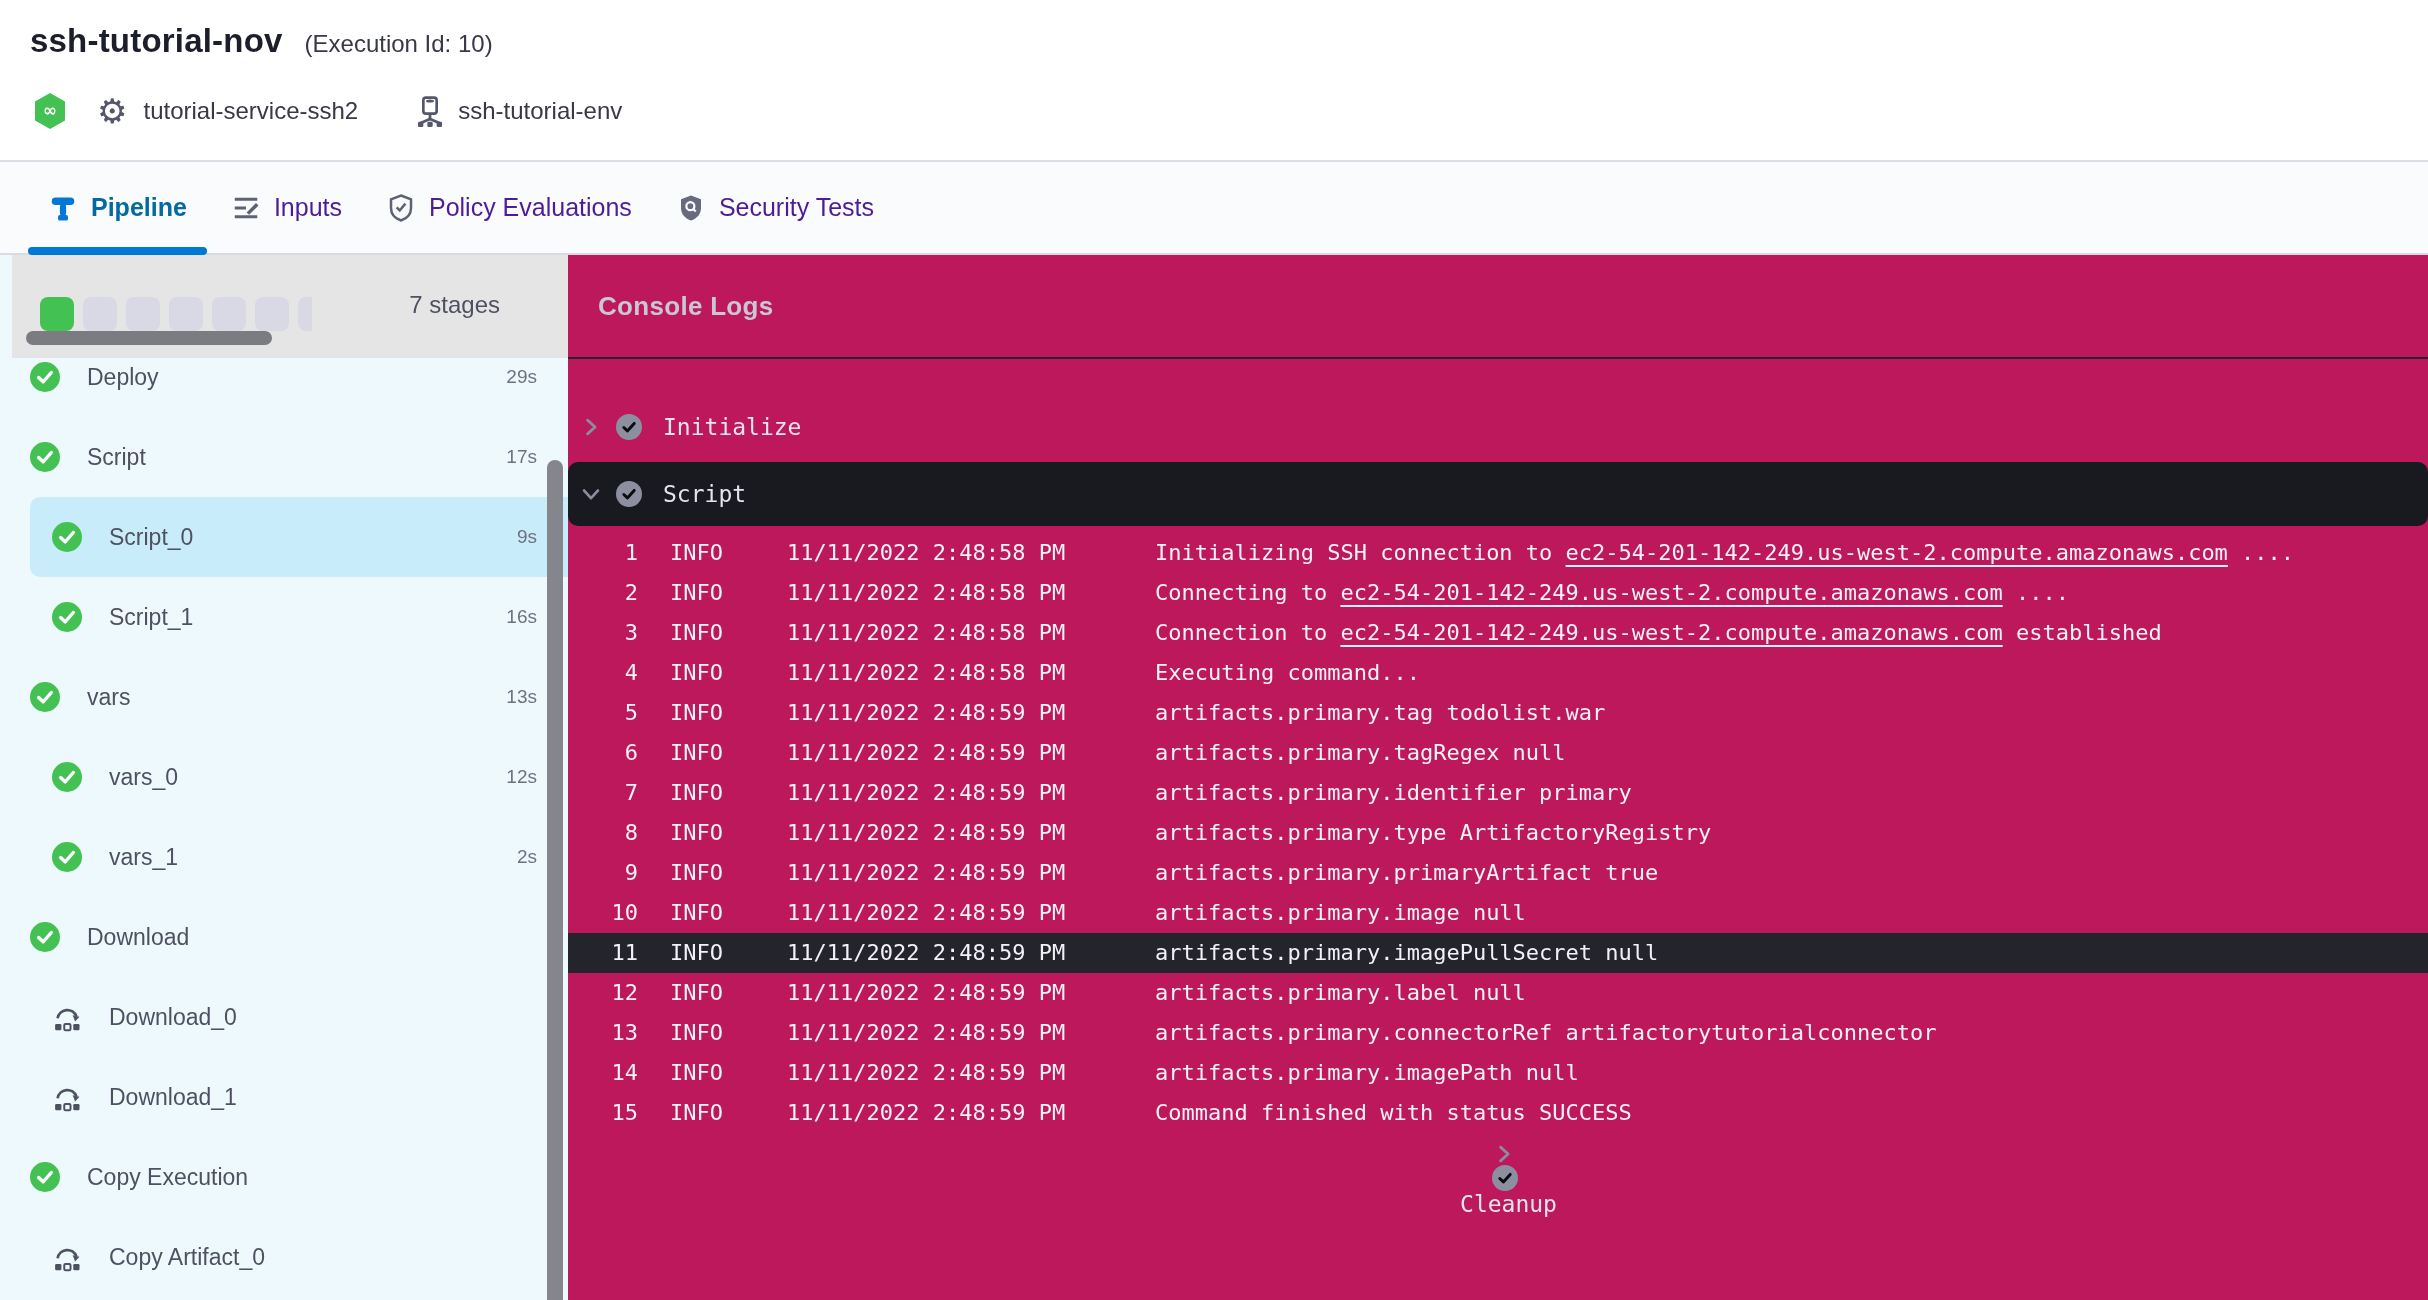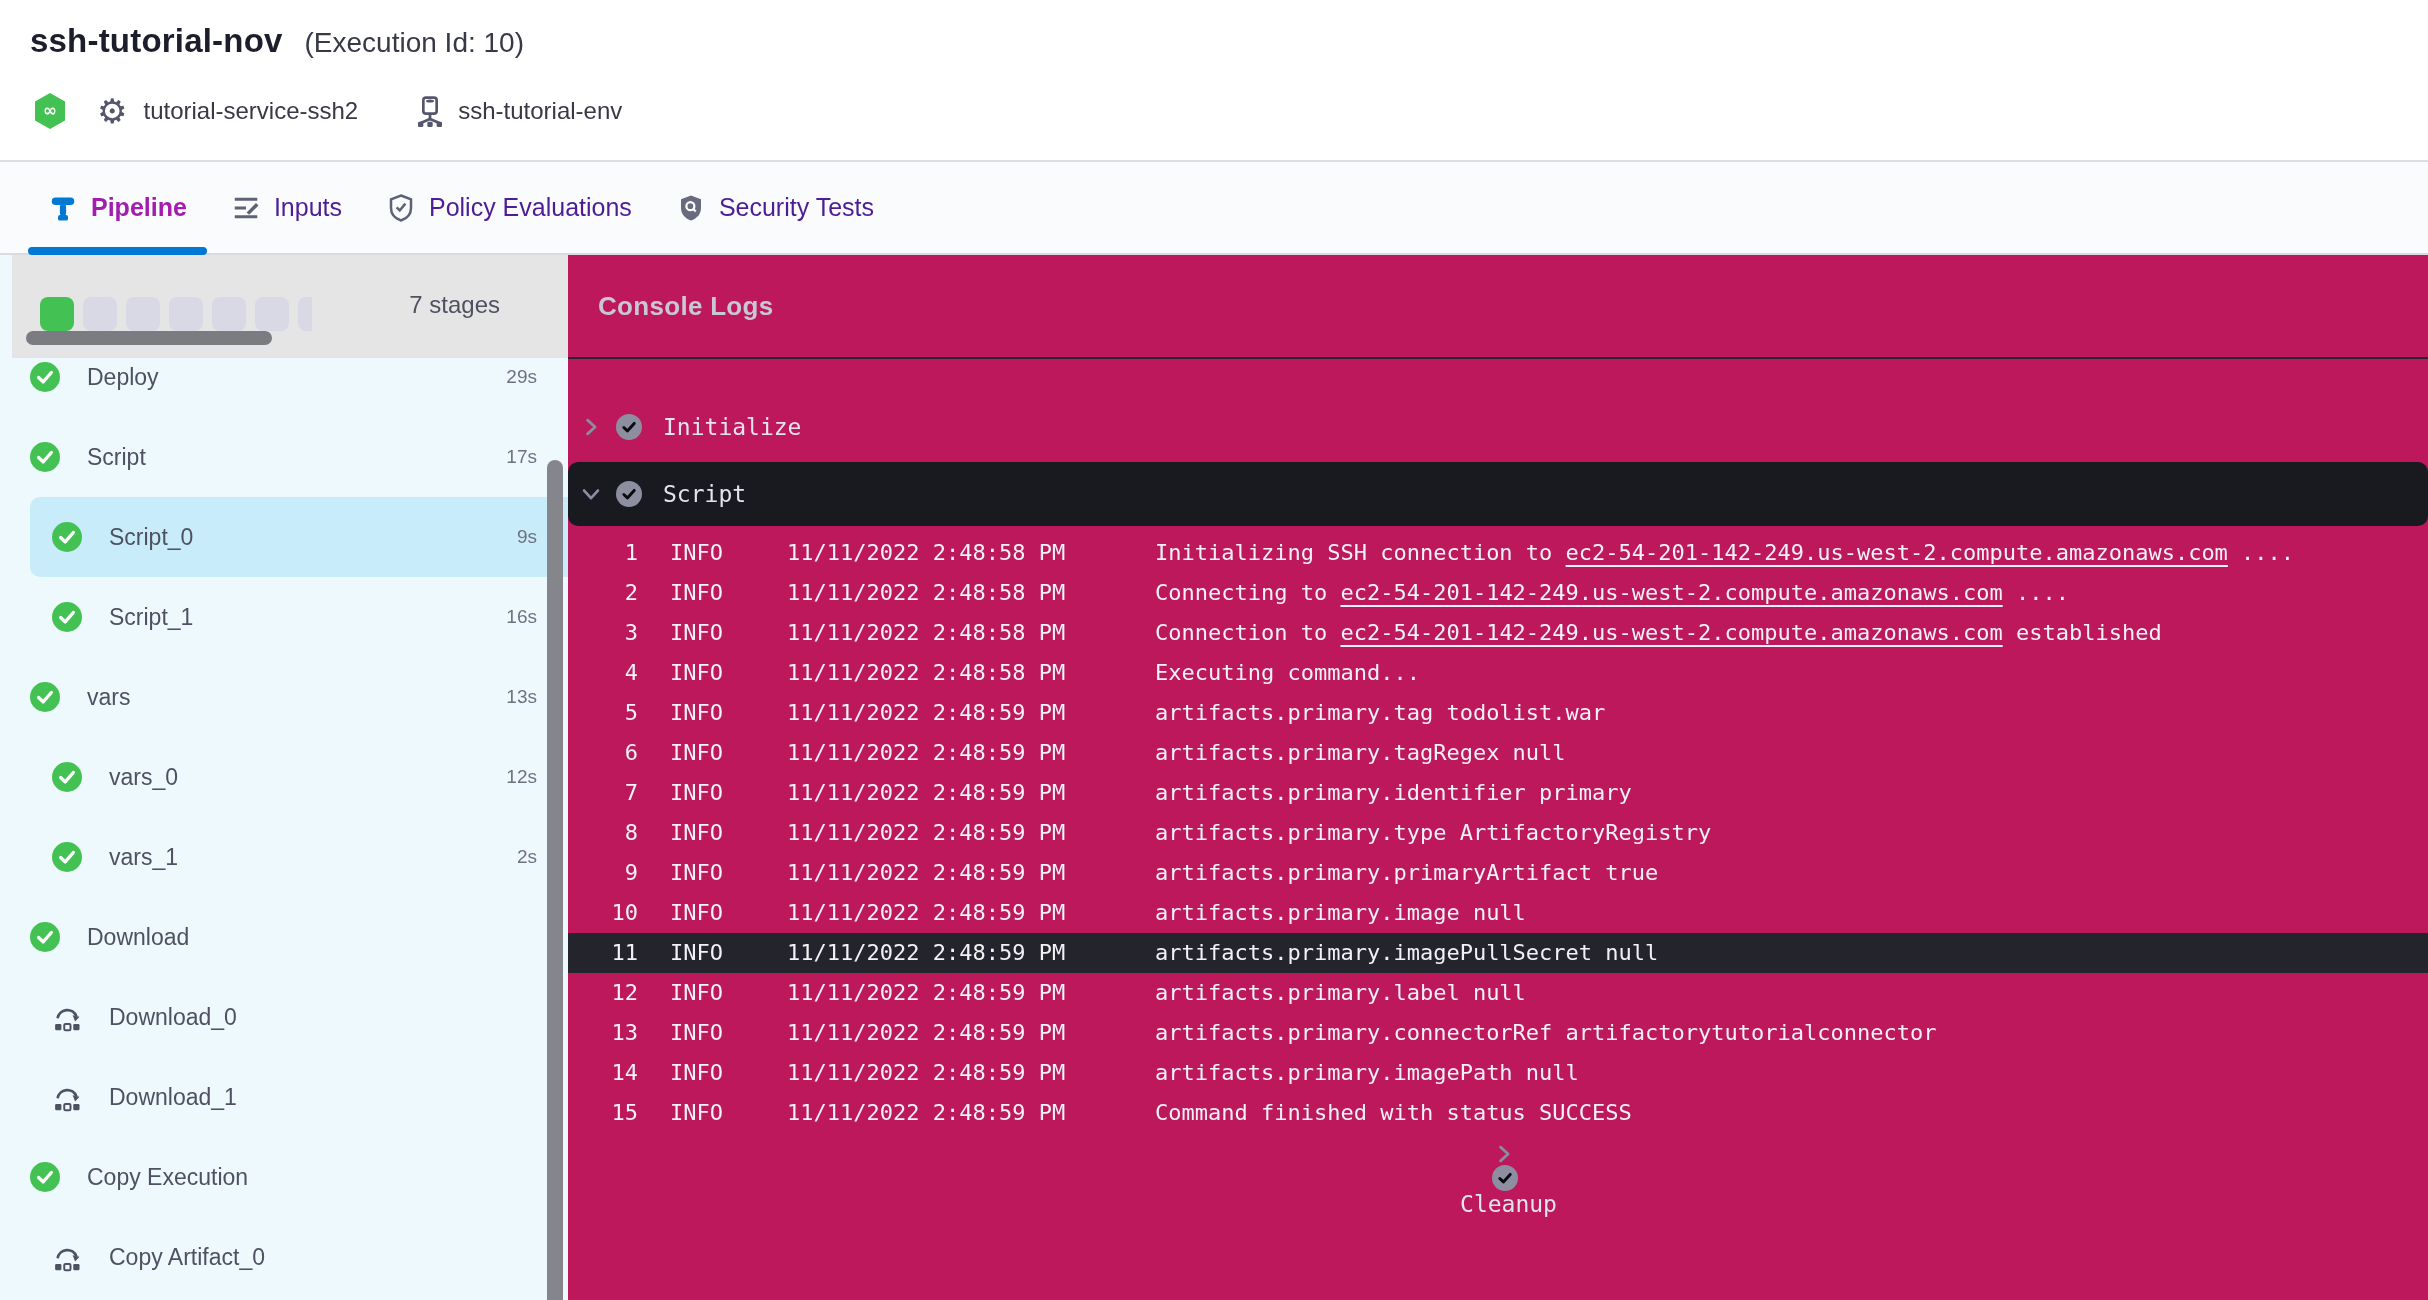--- a/index.html
+++ b/index.html
@@ -2,33 +2,33 @@
 <html><head>
 <meta charset="utf-8">
 <style>
   html,body{margin:0;padding:0;background:#fff;font-family:"Liberation Sans",sans-serif;}
   .screen{position:relative;width:2428px;height:1300px;overflow:hidden;background:#ffffff;}
 
   
   .exec-header{position:absolute;left:0;top:0;width:100%;height:160px;background:#ffffff;border-bottom:2px solid #dcdde5;}
   .title-row{position:absolute;left:30px;top:22px;display:flex;align-items:baseline;gap:22px;}
   .page-title{font-size:33px;font-weight:700;color:#1d1e2c;letter-spacing:.2px;}
-  .exec-id{font-size:28px;color:#383946;}
+  .exec-id{font-size:24px;color:#383946;}
   .meta-row{position:absolute;left:33px;top:92px;display:flex;align-items:center;}
   .hex-badge{width:34px;height:38px;}
   .gear{font-size:34px;color:#54566b;margin-left:30px;line-height:38px;}
   .meta-label{font-size:24px;color:#383946;margin-left:16px;}
   .env-icon{width:32px;height:32px;margin-left:56px;}
   .env-label{font-size:24px;color:#383946;margin-left:12px;}
 
   
   .tabbar{position:absolute;left:0;top:162px;width:100%;height:93px;background:#fafbfd;border-bottom:2px solid #d9dae2;display:flex;align-items:stretch;padding-left:26px;box-sizing:border-box;}
   .tab{position:relative;display:flex;align-items:center;gap:13px;padding:0 22px;cursor:pointer;}
   .tab .tab-label{font-size:25px;color:#4c1d95;}
-  .tab.active .tab-label{color:#a21caf;font-weight:600;}
+  .tab.active .tab-label{color:#0369a1;font-weight:600;}
   .tab.active::after{content:"";position:absolute;left:2px;right:2px;bottom:-2px;height:8px;border-radius:5px;background:#0278d5;}
   .tab svg{display:block;}
 
   
   .sidebar{position:absolute;left:0;top:255px;width:568px;height:1045px;background:#edf9fc;overflow:hidden;}
   .sidebar-header{position:absolute;left:12px;top:0;width:100%;height:103px;background:#e5e5e5;border-bottom:2px solid #e2e4ea;box-sizing:border-box;}
   .psq-strip{position:absolute;left:28px;top:42px;width:272px;height:34px;overflow:hidden;white-space:nowrap;font-size:0;}
   .psq{display:inline-block;width:34px;height:34px;border-radius:8px;background:#d8d9e4;margin-right:9px;}
   .psq.done{background:#43c253;}
   .stage-hscrollbar{position:absolute;left:14px;top:76px;width:246px;height:14px;border-radius:7px;background:#7b7c82;}

